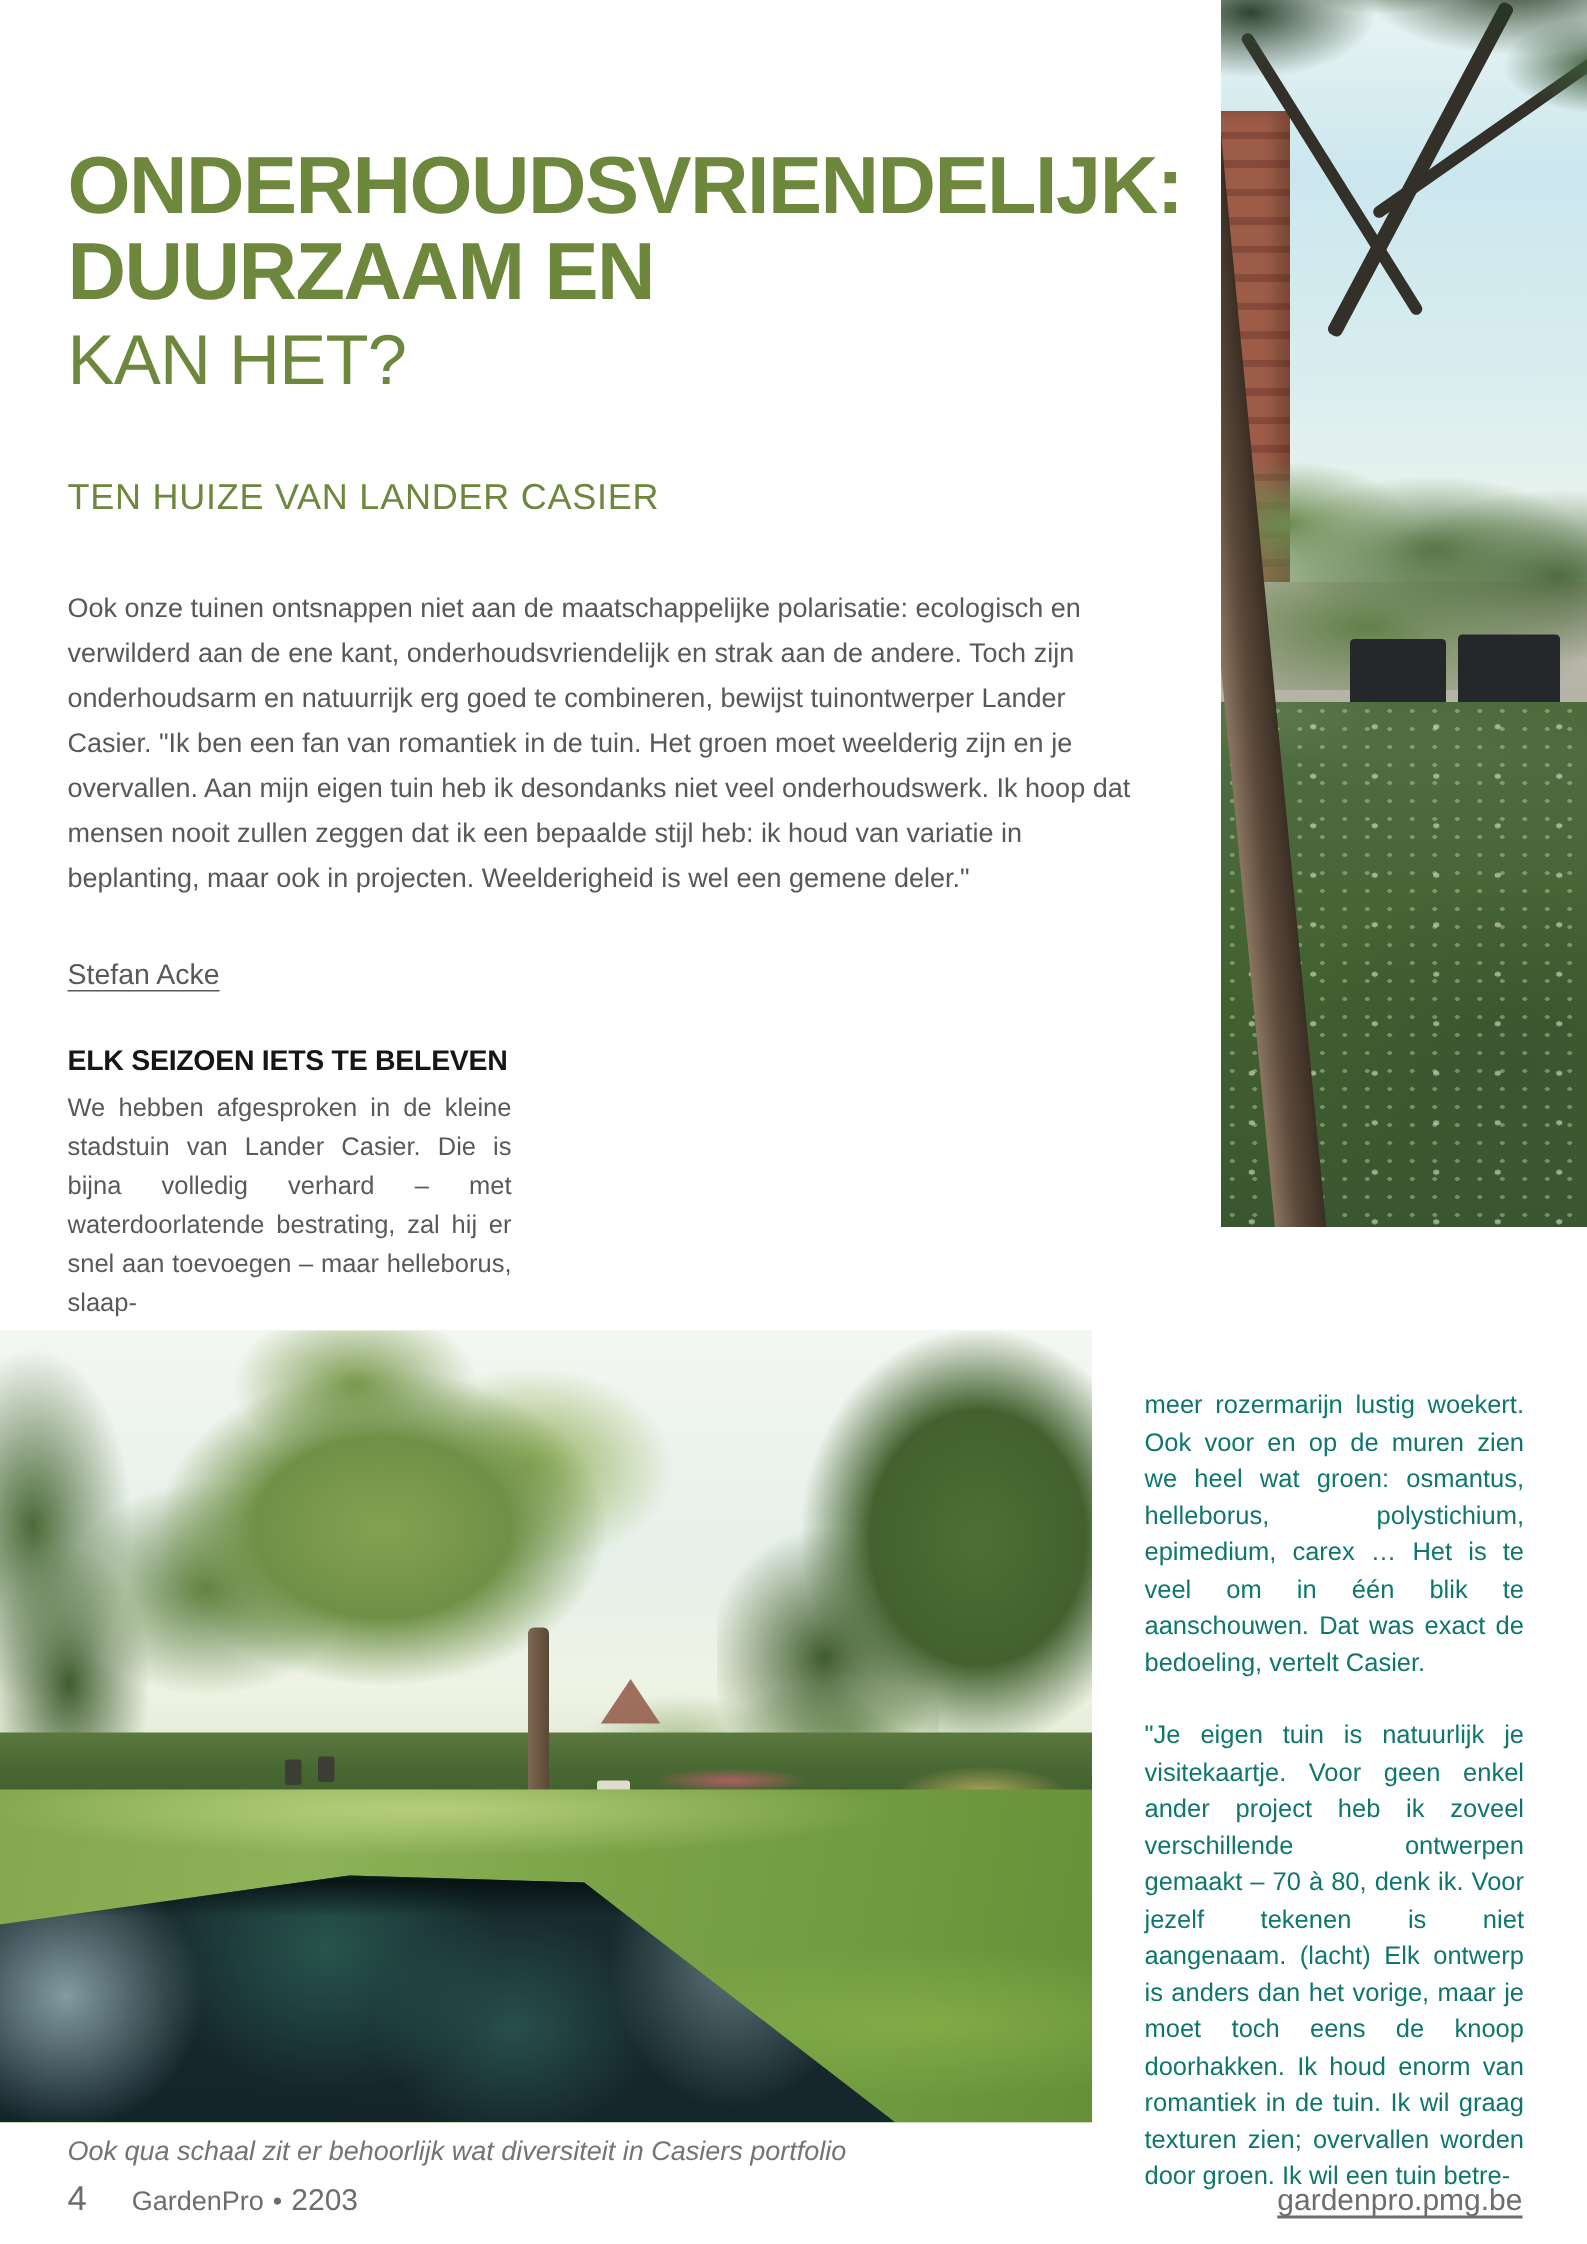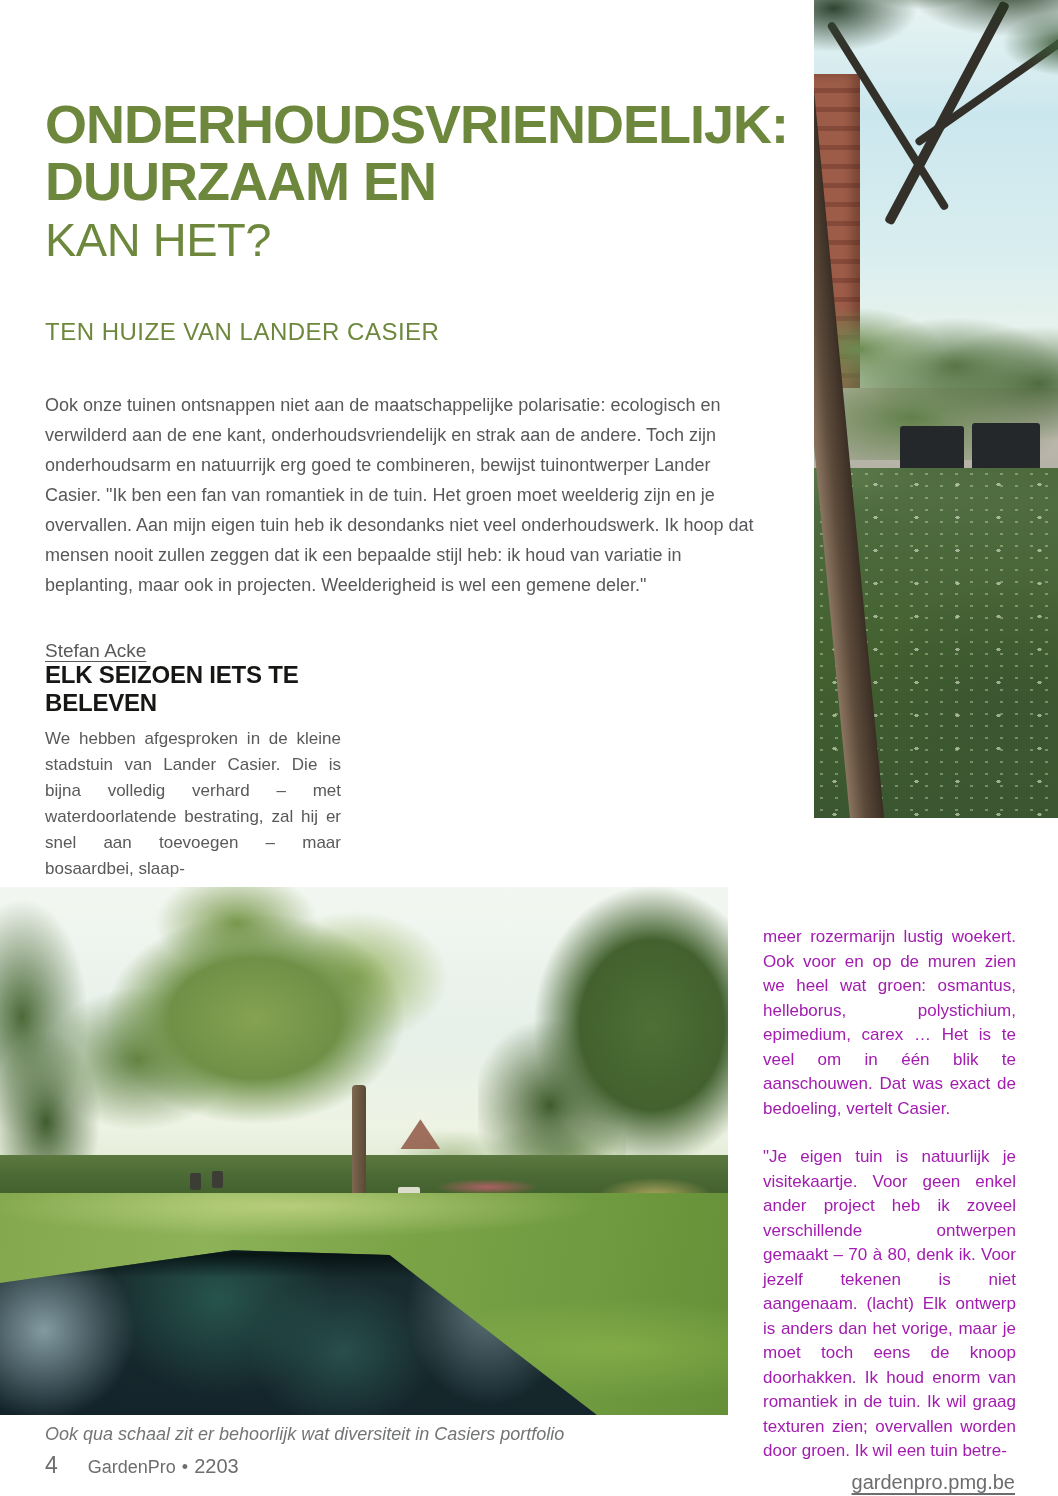--- a/index.html
+++ b/index.html
@@ -22,28 +22,28 @@
     font-size:18px; line-height:30px; color:#58585a; text-align:left;
   }
   .author {
     position:absolute; left:45px; top:640px;
     font-size:19px; color:#58585a;
     text-decoration:underline; text-underline-offset:4px;
   }
 
   
   .section-heading {
-    position:absolute; left:45px; top:661px; width:300px;
-    font-size:24px; font-weight:700; letter-spacing:-0.2px; color:#161614;
+    position:absolute; left:45px; top:697px; width:300px;
+    font-size:19px; font-weight:700; letter-spacing:-0.2px; color:#161614;
   }
   .col { font-size:17px; line-height:26px; color:#59595b; text-align:justify; }
   .col-left   { position:absolute; left:45px;  top:726px; width:296px; }
   .col-middle { position:absolute; left:382px; top:700px; width:296px; }
   .col-right  { position:absolute; left:763px; top:925px; width:253px;
-                font-size:17px; line-height:24.5px; color:#a21caf; text-align:justify; }
+                font-size:17px; line-height:24.5px; color:#0f766e; text-align:justify; }
   .col-right p + p { margin-top:24px; }
 
   
   .photo-right { position:absolute; left:814px; top:0; width:244px; height:818px; overflow:hidden; background:#cfe7ec; }
   .pr-sky { position:absolute; inset:0;
     background:linear-gradient(180deg,#e9f4f2 0%,#cbe7ee 14%,#d8edef 30%,#e9f3ec 42%,#c6d6c2 50%,#a9bda3 56%,#8aa07e 64%); }
   .pr-brick { position:absolute; left:0; top:74px; width:46px; height:400px;
     background:repeating-linear-gradient(180deg,#9c5c48 0 14px,#864a3a 14px 19px);
     box-shadow:inset -8px 0 10px rgba(60,30,20,.35); }
   .pr-concrete { position:absolute; left:0; right:0; top:388px; height:180px;
@@ -140,21 +140,21 @@
     position:absolute; left:45px; top:1424px;
     font-size:18px; font-style:italic; color:#737476;
   }
   .footer-left { position:absolute; left:45px; top:1452px; display:flex; align-items:baseline; color:#6c6d6f; }
   .footer-page-number { font-size:23px; font-weight:400; }
   .footer-magazine { font-size:18px; margin-left:30px; }
   .footer-sep { font-size:18px; margin:0 6px; }
   .footer-issue { font-size:20px; }
   .footer-link {
     position:absolute; right:43px; top:1456px;
-    font-size:20px; color:#6c6d6f; text-decoration:underline; text-underline-offset:4px; cursor:pointer;margin-top:15px;
+    font-size:20px; color:#6c6d6f; text-decoration:underline; text-underline-offset:4px; cursor:pointer;
   }
 </style>
 </head>
 <body>
 
 <div class="page">
 
   <div class="photo-right">
     <div class="pr-sky"></div>
     <div class="pr-brick"></div>
@@ -178,21 +178,21 @@
     <div class="title-bold">ONDERHOUDSVRIENDELIJK:</div>
     <div class="title-bold">DUURZAAM EN</div>
     <div class="title-light">KAN HET?</div>
     <div class="subtitle">TEN HUIZE VAN LANDER CASIER</div>
   </header>
 
   <p class="intro">Ook onze tuinen ontsnappen niet aan de maatschappelijke polarisatie: ecologisch en verwilderd aan de ene kant, onderhoudsvriendelijk en strak aan de andere. Toch zijn onderhoudsarm en natuurrijk erg goed te combineren, bewijst tuinontwerper Lander Casier. "Ik ben een fan van romantiek in de tuin. Het groen moet weelderig zijn en je overvallen. Aan mijn eigen tuin heb ik desondanks niet veel onderhoudswerk. Ik hoop dat mensen nooit zullen zeggen dat ik een bepaalde stijl heb: ik houd van variatie in beplanting, maar ook in projecten. Weelderigheid is wel een gemene deler."</p>
   <div class="author">Stefan Acke</div>
 
   <h2 class="section-heading">ELK SEIZOEN IETS TE BELEVEN</h2>
-  <p class="col col-left">We hebben afgesproken in de kleine stadstuin van Lander Casier. Die is bijna volledig verhard – met waterdoorlatende bestrating, zal hij er snel aan toevoegen – maar bosaardbei, slaap-</p>
+  <p class="col col-left">We hebben afgesproken in de kleine stadstuin van Lander Casier. Die is bijna volledig verhard – met waterdoorlatende bestrating, zal hij er snel aan toevoegen – maar helleborus, slaap-</p>
   <div class="col-right">
     <p>meer rozermarijn lustig woekert. Ook voor en op de muren zien we heel wat groen: osmantus, helleborus, polystichium, epimedium, carex … Het is te veel om in één blik te aanschouwen. Dat was exact de bedoeling, vertelt Casier.</p>
     <p>"Je eigen tuin is natuurlijk je visitekaartje. Voor geen enkel ander project heb ik zoveel verschillende ontwerpen gemaakt – 70 à 80, denk ik. Voor jezelf tekenen is niet aangenaam. (lacht) Elk ontwerp is anders dan het vorige, maar je moet toch eens de knoop doorhakken. Ik houd enorm van romantiek in de tuin. Ik wil graag texturen zien; overvallen worden door groen. Ik wil een tuin betre-</p>
   </div>
 
   <div class="photo-main">
     <div class="pm-sky"></div>
     <div class="pm-distant"></div>
     <div class="pm-roof"></div>
     <div class="pm-tree-left"></div>

